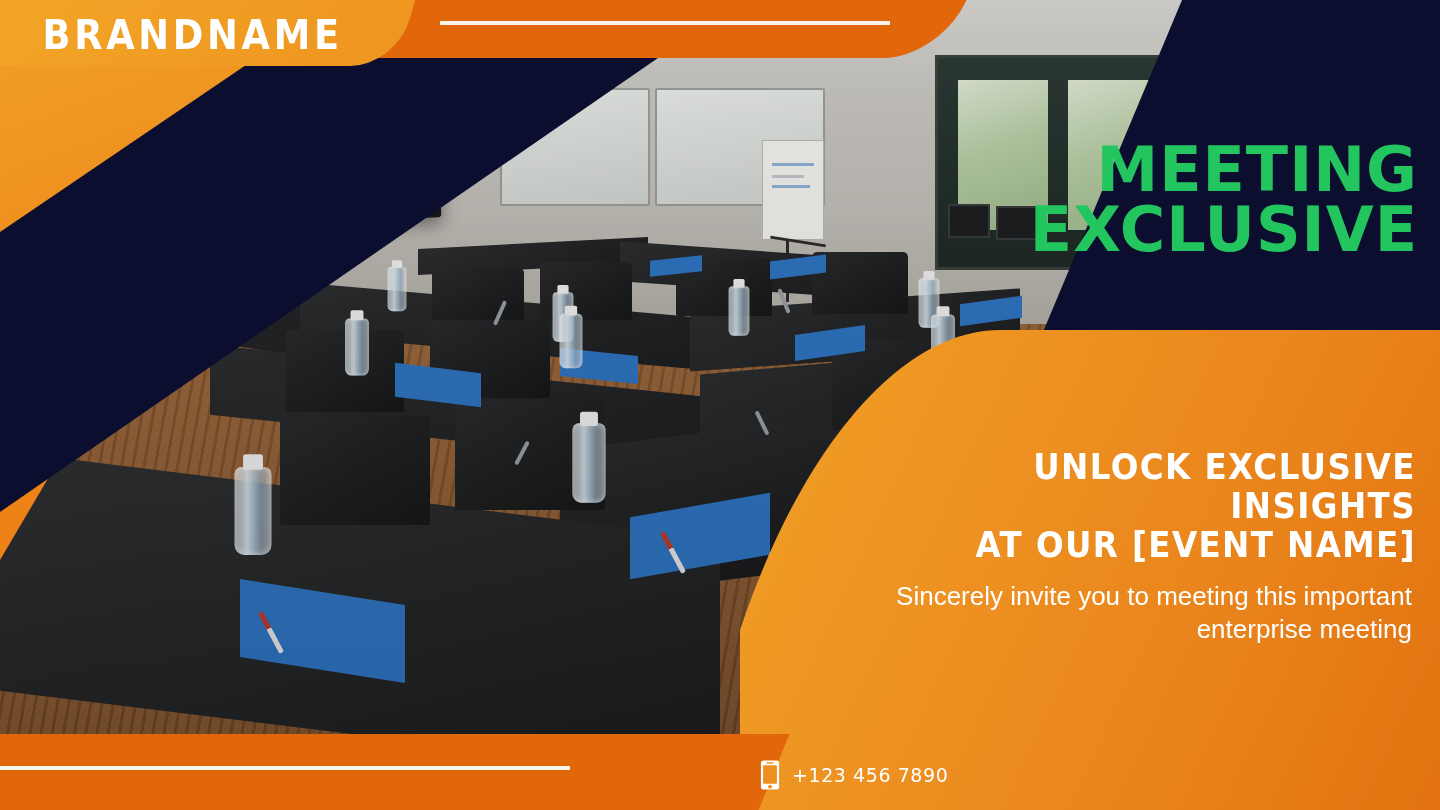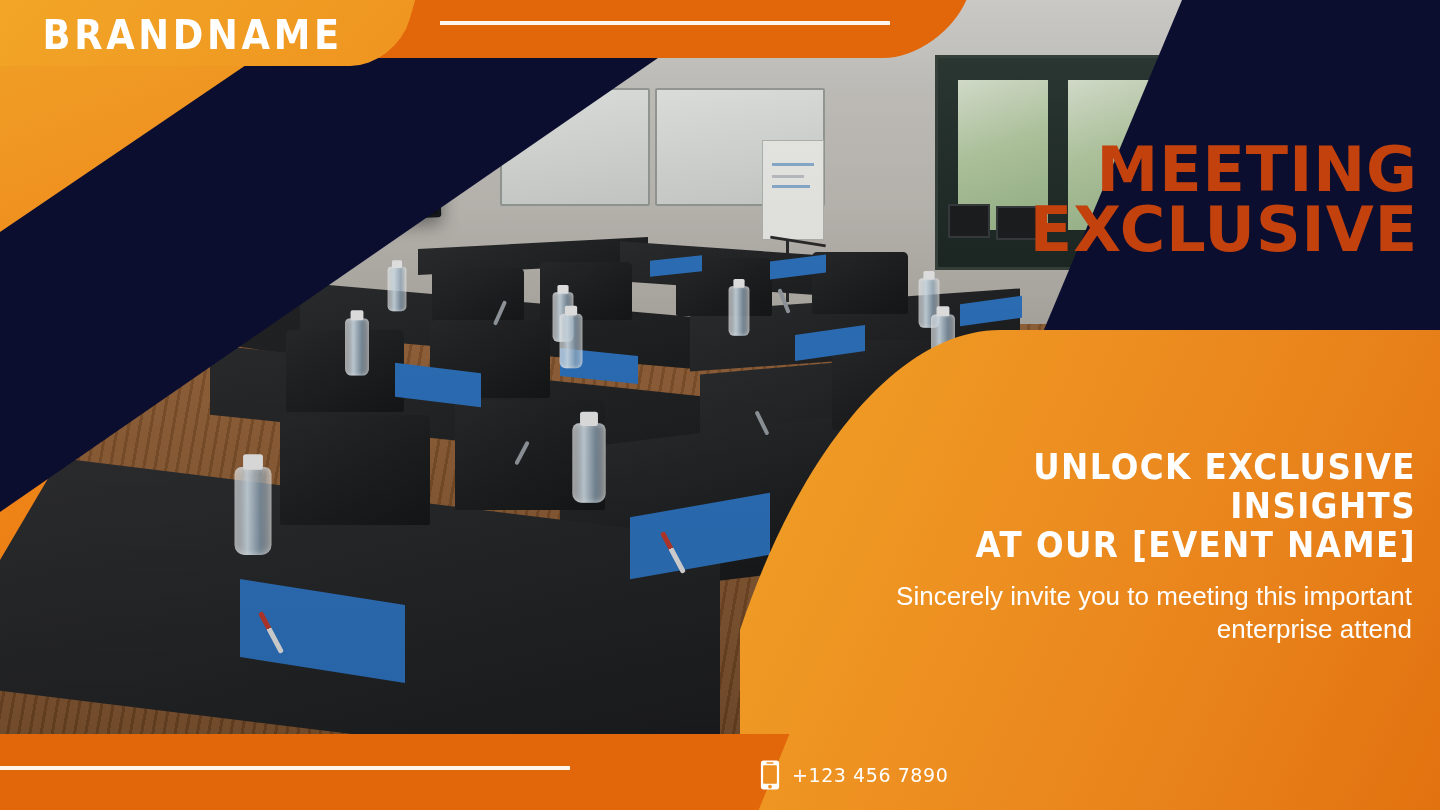--- a/index.html
+++ b/index.html
@@ -210,21 +210,21 @@
     transform:skewX(-22deg);
   }
   .foot-line {
     position:absolute; left:0px; bottom:40px; width:570px; height:4px;
     background:#fdf6ee;
   }
 
   
   .title-block {
     position:absolute; right:22px; top:140px; width:420px; text-align:right;
-    color:#c2410c; font-family:"DejaVu Sans", sans-serif;
+    color:#22c55e; font-family:"DejaVu Sans", sans-serif;
     font-weight:700; font-size:62px; line-height:.96; letter-spacing:1px;
   }
   .title-block .l2 { display:block; }
 
   .headline {
     position:absolute; right:24px; top:448px; width:580px; text-align:right;
     color:#fff; font-family:"DejaVu Sans", sans-serif;
     font-weight:700; font-size:35px; line-height:1.12; letter-spacing:1.5px;
     transform:scaleX(.93); transform-origin:right center;
   }
@@ -387,21 +387,21 @@
     <span class="l2">EXCLUSIVE</span>
   </div>
 
   <div class="headline">
     <span>UNLOCK EXCLUSIVE INSIGHTS</span>
     <span class="h2">AT OUR  [EVENT NAME]</span>
   </div>
 
   <div class="subtitle">
     <span>Sincerely invite you to meeting this important</span><br>
-    <span>enterprise attend</span>
+    <span>enterprise meeting</span>
   </div>
 
   <div class="contacts">
 
     <div class="contact">
       <span class="phone-icon">
         <svg viewBox="0 0 22 34" width="20" height="32">
           <rect x="1" y="1" width="20" height="32" rx="3" fill="#fff"></rect>
           <rect x="3.4" y="6.2" width="15.2" height="20.4" rx="1.2" fill="#ed9021"></rect>
           <rect x="7" y="3" width="8" height="1.6" rx=".8" fill="#ed9021"></rect>

